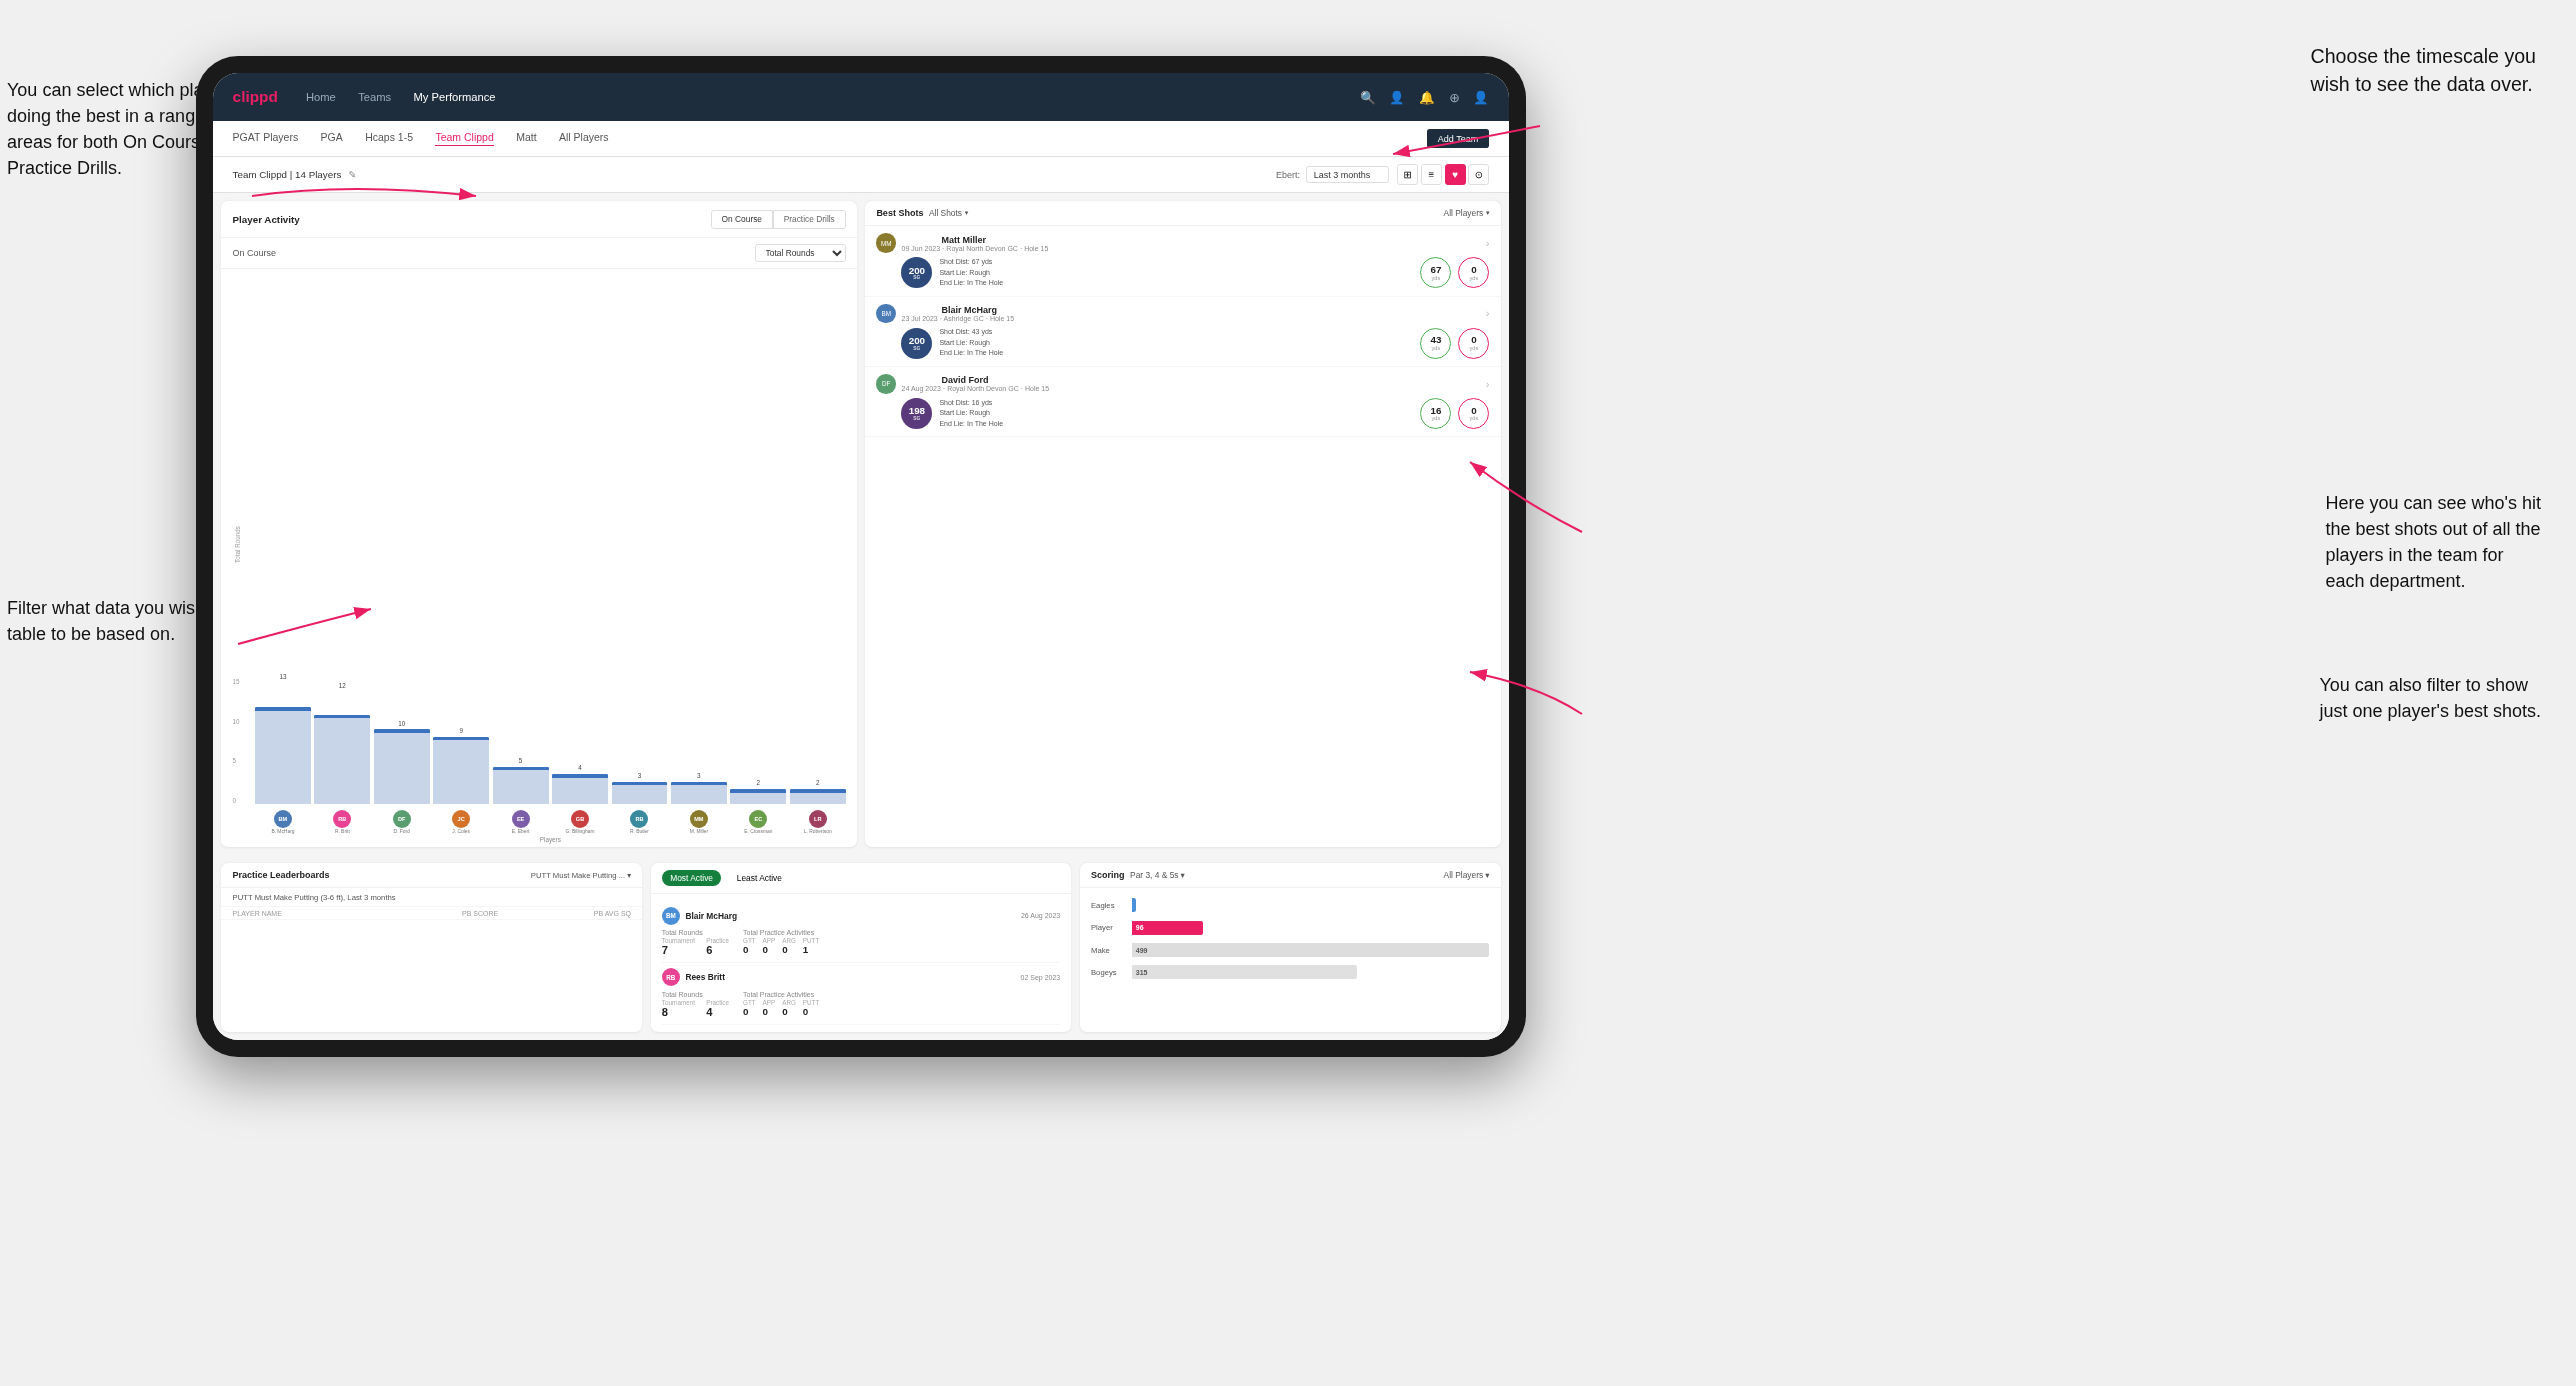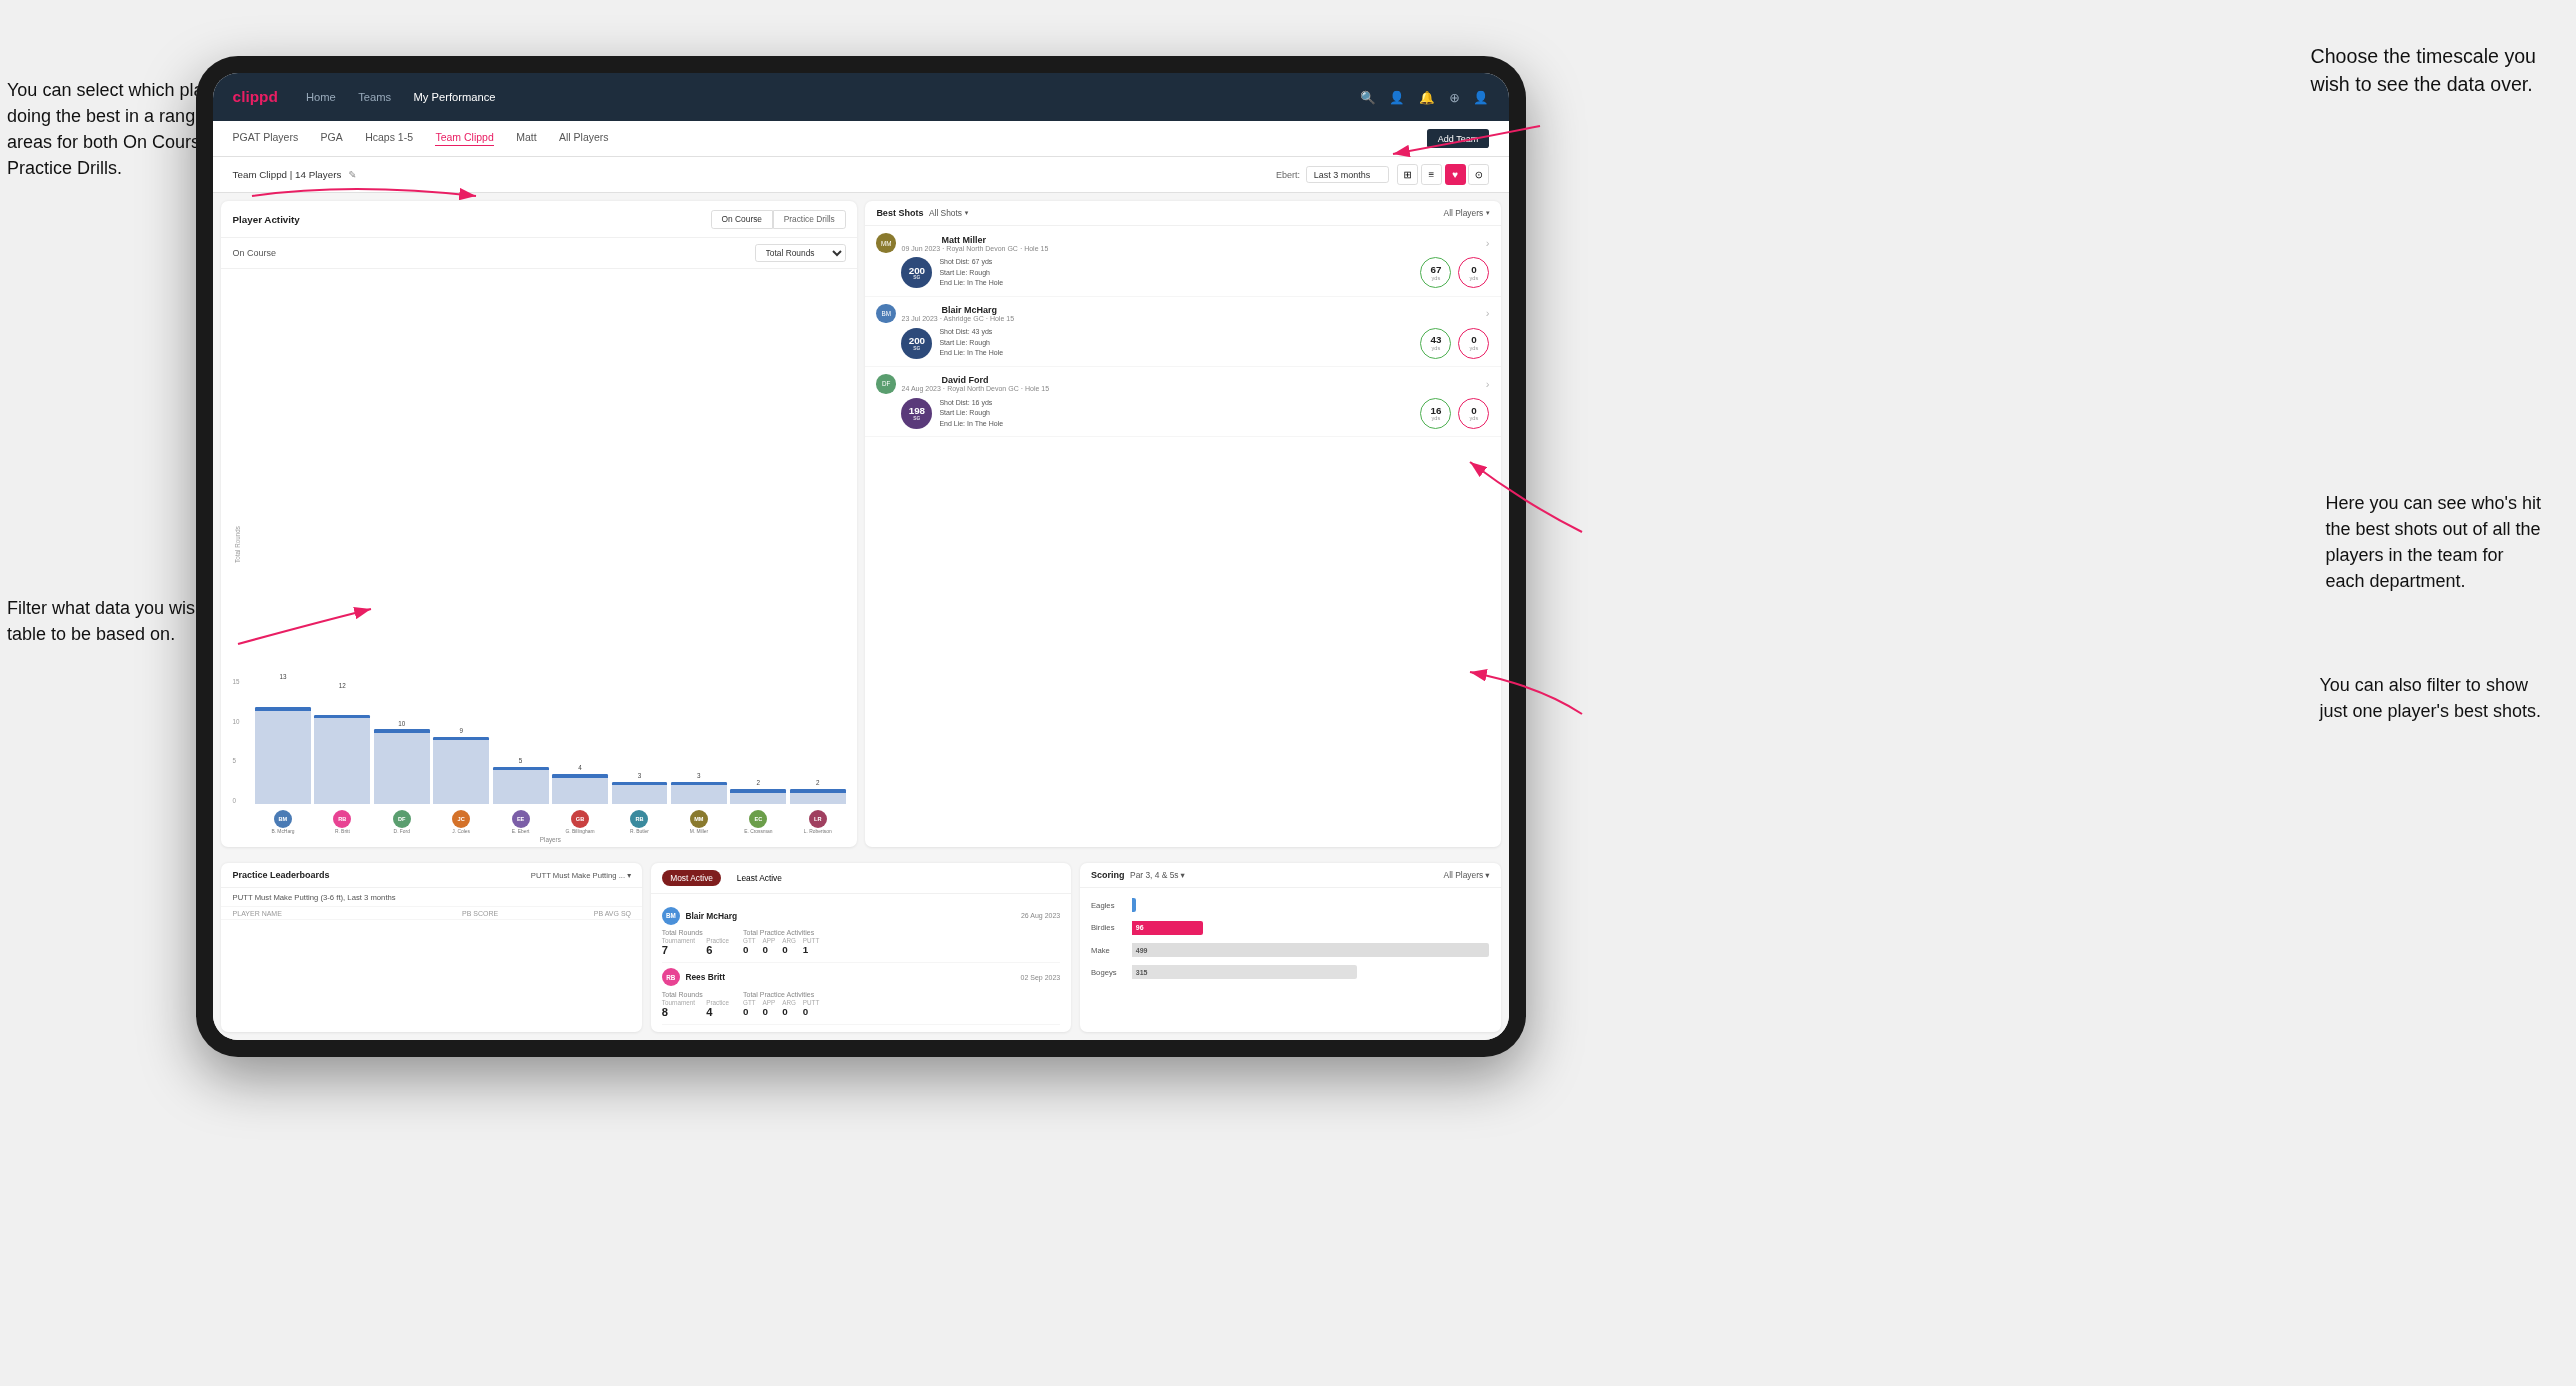--- a/index.html
+++ b/index.html
@@ -577,21 +577,21 @@
     }
 
     .stats-tab {
       padding: 2.8px 8.4px;
       border-radius: 14px;
       font-size: 8.4px;
       cursor: pointer;
     }
 
     .stats-tab.active {
-      background: #7f1d1d;
+      background: #15803d;
       color: #fff;
     }
 
     .stats-body {
       padding: 7px 11.2px;
     }
 
     .player-stats-item {
       border-bottom: 0.7px solid #f5f5f5;
       padding: 5.6px 0;
@@ -1163,21 +1163,21 @@
             <div class="scoring-row">
               <span class="scoring-label">Eagles</span>
               <div class="scoring-bar-wrap">
                 <div class="scoring-bar" style="width:1%;background:#4a90d9;">
                   <span class="scoring-bar-value" style="color:#fff;font-size:7px;">3</span>
                 </div>
               </div>
             </div>
 
             <div class="scoring-row">
-              <span class="scoring-label">Birdies</span>
+              <span class="scoring-label">Player</span>
               <div class="scoring-bar-wrap">
                 <div class="scoring-bar" style="width:20%;background:#e91e63;">
                   <span class="scoring-bar-value" style="color:#fff;font-size:7px;">96</span>
                 </div>
               </div>
             </div>
 
             <div class="scoring-row">
               <span class="scoring-label">Make</span>
               <div class="scoring-bar-wrap">

